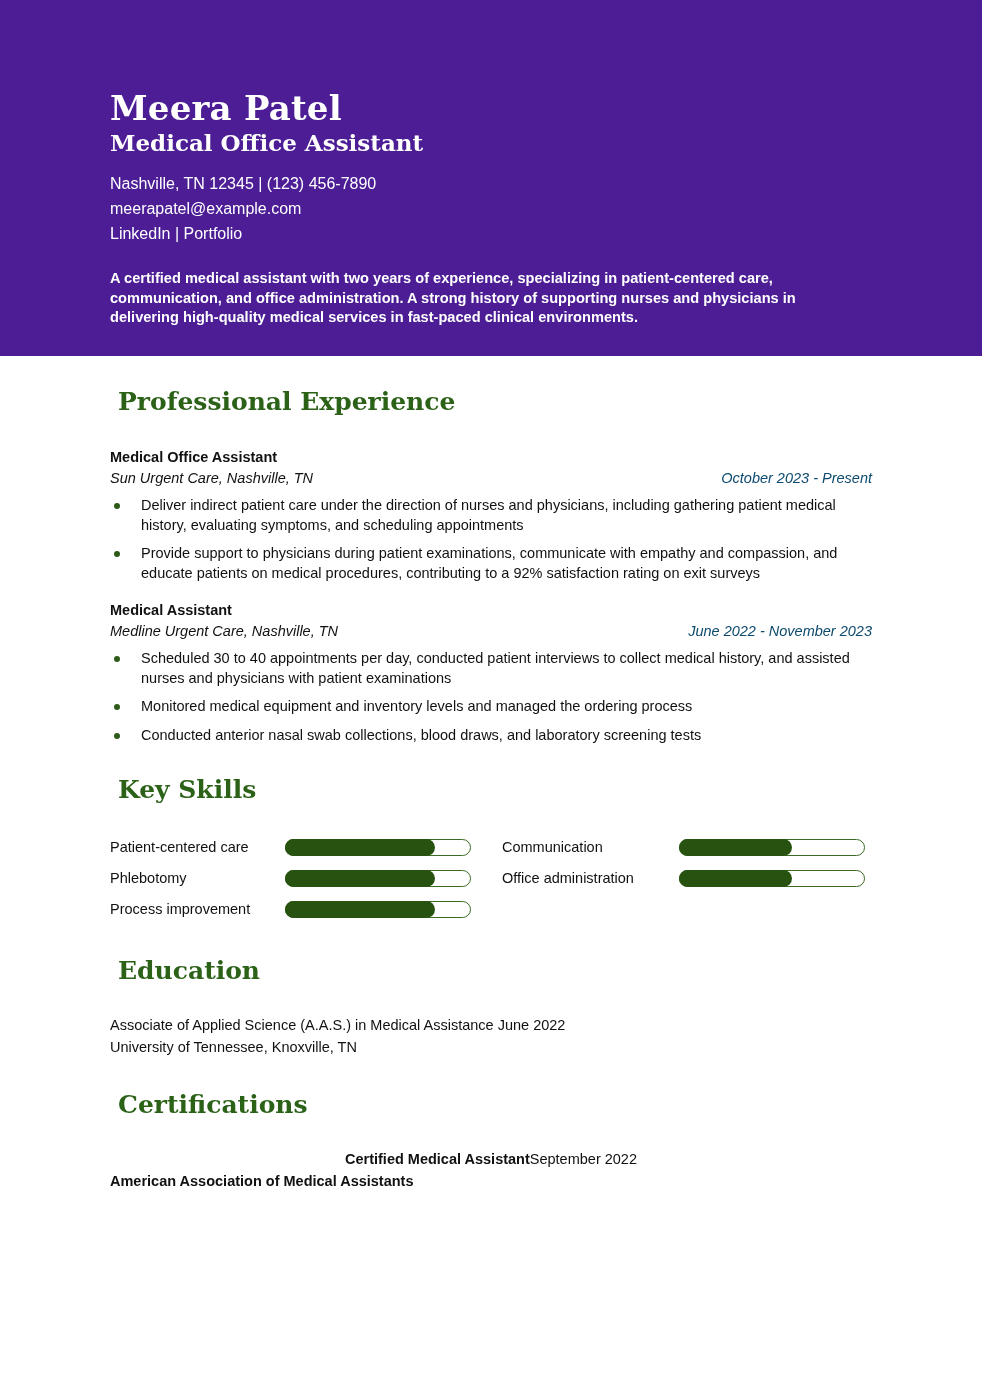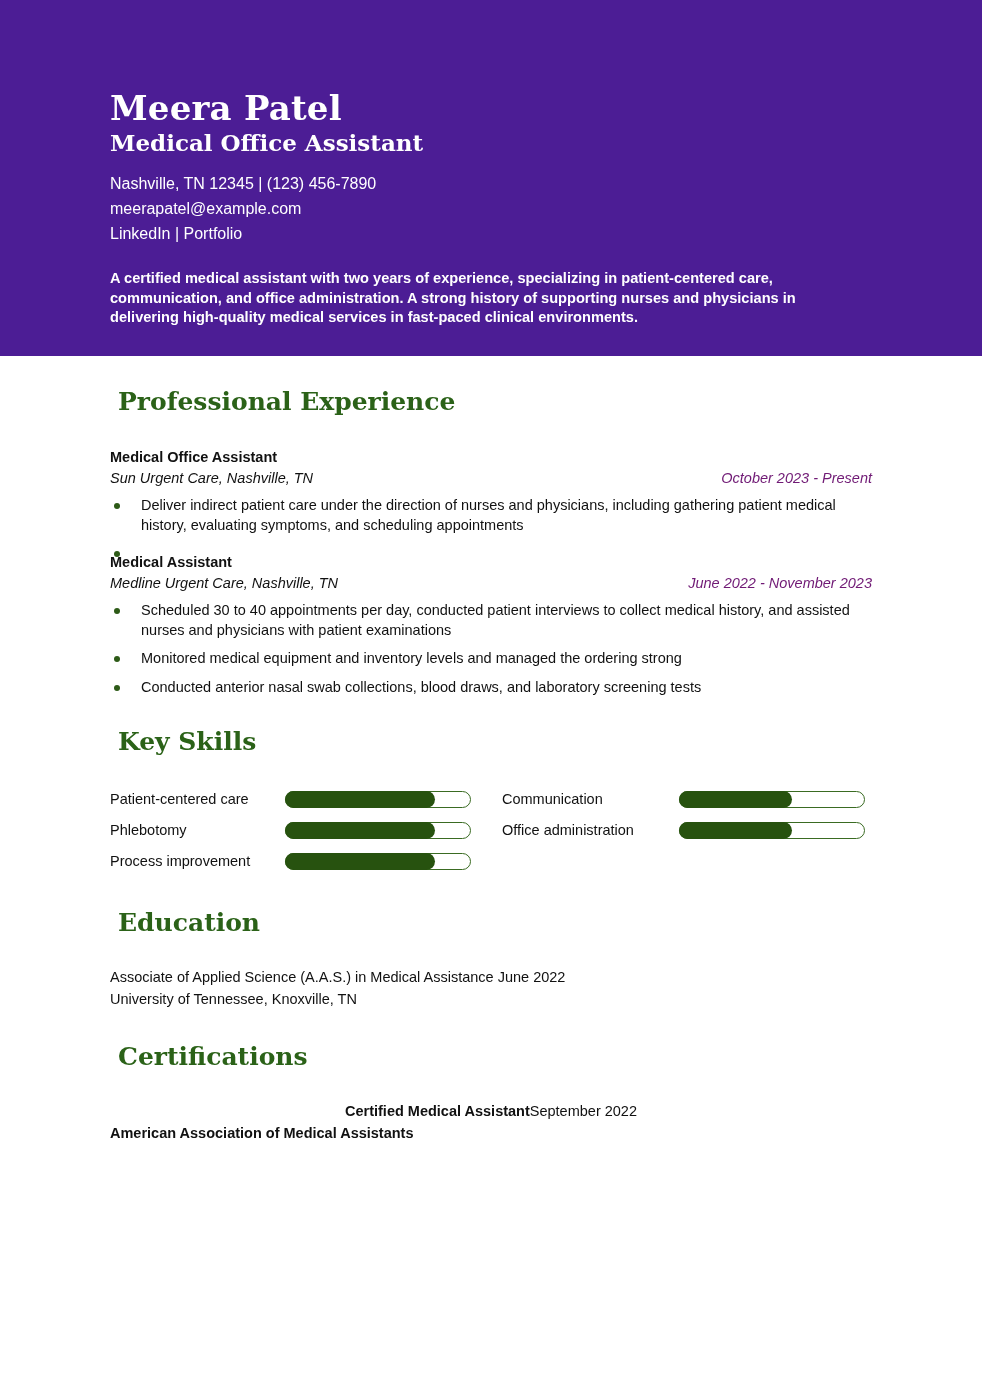--- a/index.html
+++ b/index.html
@@ -111,21 +111,21 @@
     line-height: 21px;
   }
   .exp-company {
     font-size: 14.5px;
     font-style: italic;
     color: #111111;
   }
   .exp-dates {
     font-size: 14.5px;
     font-style: italic;
-    color: #701a75;
+    color: #0c4a6e;
     white-space: nowrap;
   }
   ul.bullets {
     list-style: none;
     margin: 7px 0 0 0;
     padding: 0;
   }
   ul.bullets li {
     position: relative;
     padding-left: 31px;
@@ -231,33 +231,33 @@
       <div class="section-heading">Professional Experience</div>
 
       <div class="exp-block" style="margin-top:30px;">
         <div class="exp-role">Medical Office Assistant</div>
         <div class="exp-row">
           <div class="exp-company">Sun Urgent Care, Nashville, TN</div>
           <div class="exp-dates">October 2023 - Present</div>
         </div>
         <ul class="bullets">
           <li><span class="dot"></span><span>Deliver indirect patient care under the direction of nurses and physicians, including gathering patient medical history, evaluating symptoms, and scheduling appointments</span></li>
-          <li><span class="dot"></span></li>
+          <li><span class="dot"></span><span>Provide support to physicians during patient examinations, communicate with empathy and compassion, and educate patients on medical procedures, contributing to a 92% satisfaction rating on exit surveys</span></li>
         </ul>
       </div>
 
       <div class="exp-block" style="margin-top:17px;">
         <div class="exp-role">Medical Assistant</div>
         <div class="exp-row">
           <div class="exp-company">Medline Urgent Care, Nashville, TN</div>
           <div class="exp-dates">June 2022 - November 2023</div>
         </div>
         <ul class="bullets">
           <li><span class="dot"></span><span>Scheduled 30 to 40 appointments per day, conducted patient interviews to collect medical history, and assisted nurses and physicians with patient examinations</span></li>
-          <li><span class="dot"></span><span>Monitored medical equipment and inventory levels and managed the ordering strong</span></li>
+          <li><span class="dot"></span><span>Monitored medical equipment and inventory levels and managed the ordering process</span></li>
           <li><span class="dot"></span><span>Conducted anterior nasal swab collections, blood draws, and laboratory screening tests</span></li>
         </ul>
       </div>
     </div>
 
     <div class="section" style="margin-top:30px;">
       <div class="section-heading">Key Skills</div>
 
       <div class="skills-grid" style="margin-top:29px;">
         <div class="skill-label">Patient-centered care</div>

